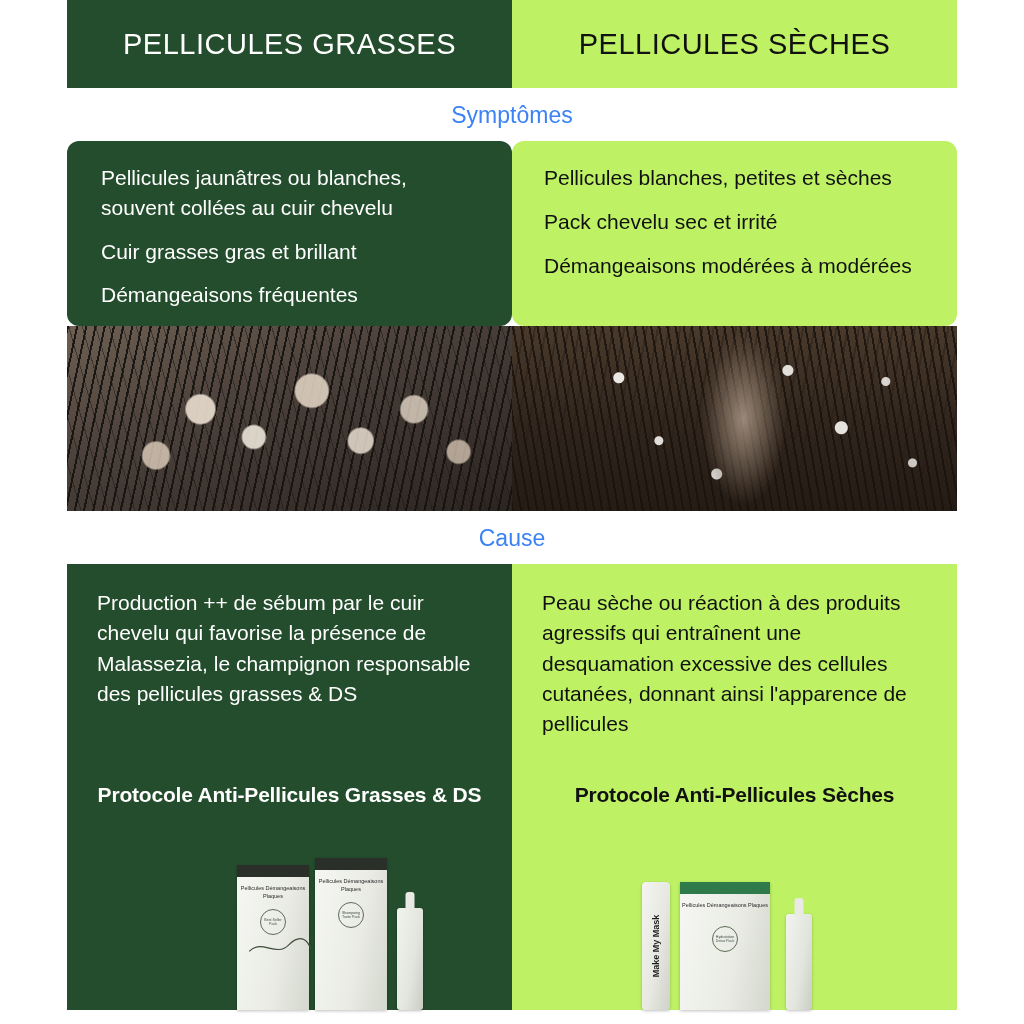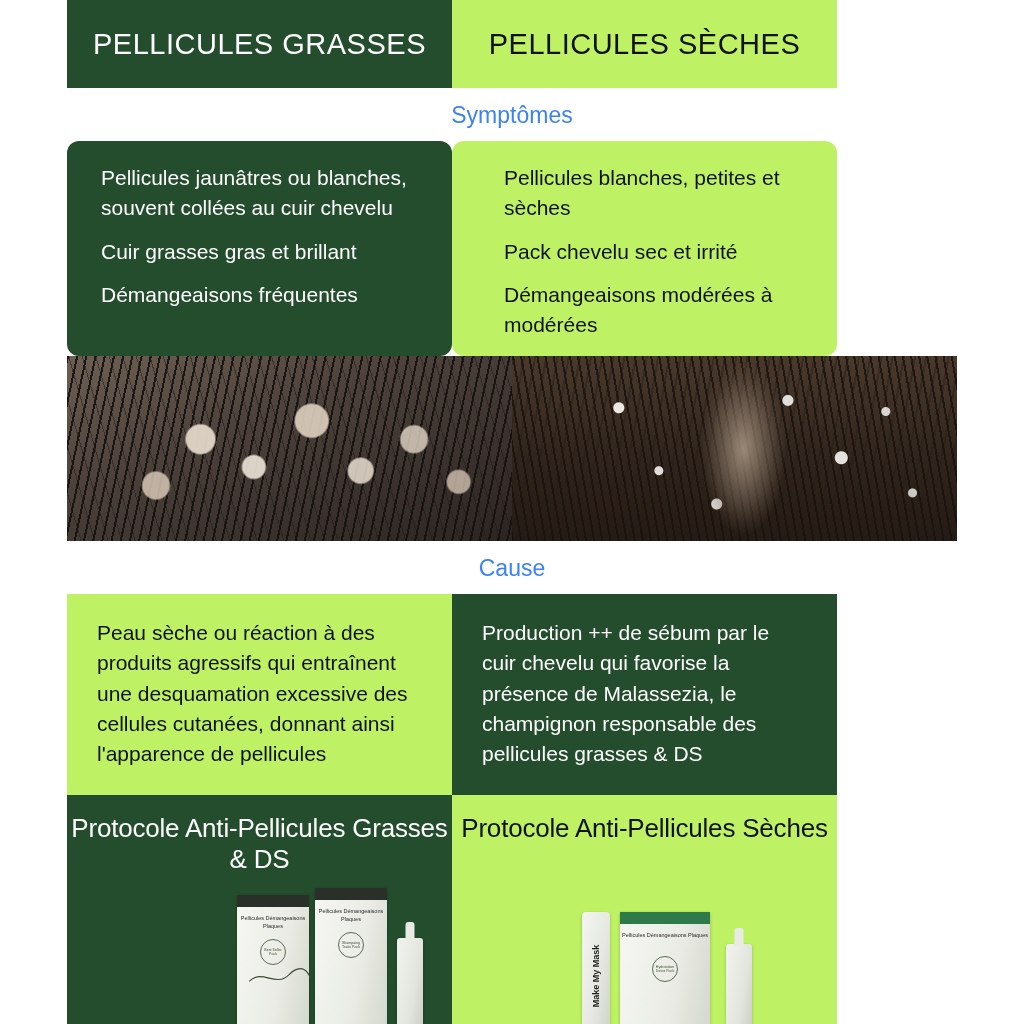--- a/index.html
+++ b/index.html
@@ -25,21 +25,21 @@
     left: 67px;
     top: 0;
     width: 890px;
   }
   
   .row {
     display: flex;
     width: 890px;
   }
   .col {
-    width: 385px;
+    width: 445px;
     box-sizing: border-box;
   }
   .col-dark {
     background: #234d2c;
     color: #ffffff;
   }
   .col-light {
     background: #bef264;
     color: #111111;
   }
@@ -66,21 +66,21 @@
     box-sizing: border-box;
     background: #ffffff;
   }
   
   .sym-cell {
     padding: 22px 30px 16px 34px;
     box-sizing: border-box;
     min-height: 175px;
     border-radius: 12px;
   }
-  .sym-cell.light { padding-left: 52px; }
+  .sym-cell.light { padding-left: 32px; }
   .sym-item {
     font-size: 21px;
     line-height: 1.42;
     margin-bottom: 14px;
   }
   .sym-item:last-child { margin-bottom: 0; }
   
   .photo {
     width: 445px;
     height: 185px;
@@ -126,22 +126,22 @@
   }
   
   .sol-cell {
     height: 245px;
     box-sizing: border-box;
     padding-top: 18px;
     position: relative;
   }
   .sol-title {
     text-align: center;
-    font-size: 26px;
-    font-weight: normal;
+    font-size: 21px;
+    font-weight: bold;
     letter-spacing: -0.2px;
   }
   .sol-products {
     position: absolute;
     left: 0;
     right: 0;
     bottom: 0;
     height: 160px;
   }
   
@@ -256,25 +256,25 @@
     </div>
 
     <div class="row">
       <div class="photo photo-oily"></div>
       <div class="photo photo-dry"></div>
     </div>
 
     <div class="section-title">Cause</div>
 
     <div class="row">
+      <div class="col col-dark cause-cell">
+        <div class="cause-text">Production ++ de sébum par le cuir chevelu qui favorise la présence de Malassezia, le champignon responsable des pellicules grasses &amp; DS</div>
+      </div>
       <div class="col col-light cause-cell">
         <div class="cause-text">Peau sèche ou réaction à des produits agressifs qui entraînent une desquamation excessive des cellules cutanées, donnant ainsi l'apparence de pellicules</div>
-      </div>
-      <div class="col col-dark cause-cell">
-        <div class="cause-text">Production ++ de sébum par le cuir chevelu qui favorise la présence de Malassezia, le champignon responsable des pellicules grasses &amp; DS</div>
       </div>
     </div>
 
 
     <div class="row">
 
       <div class="col col-dark sol-cell">
         <div class="sol-title">Protocole Anti-Pellicules Grasses &amp; DS</div>
         <div class="sol-products">
 

